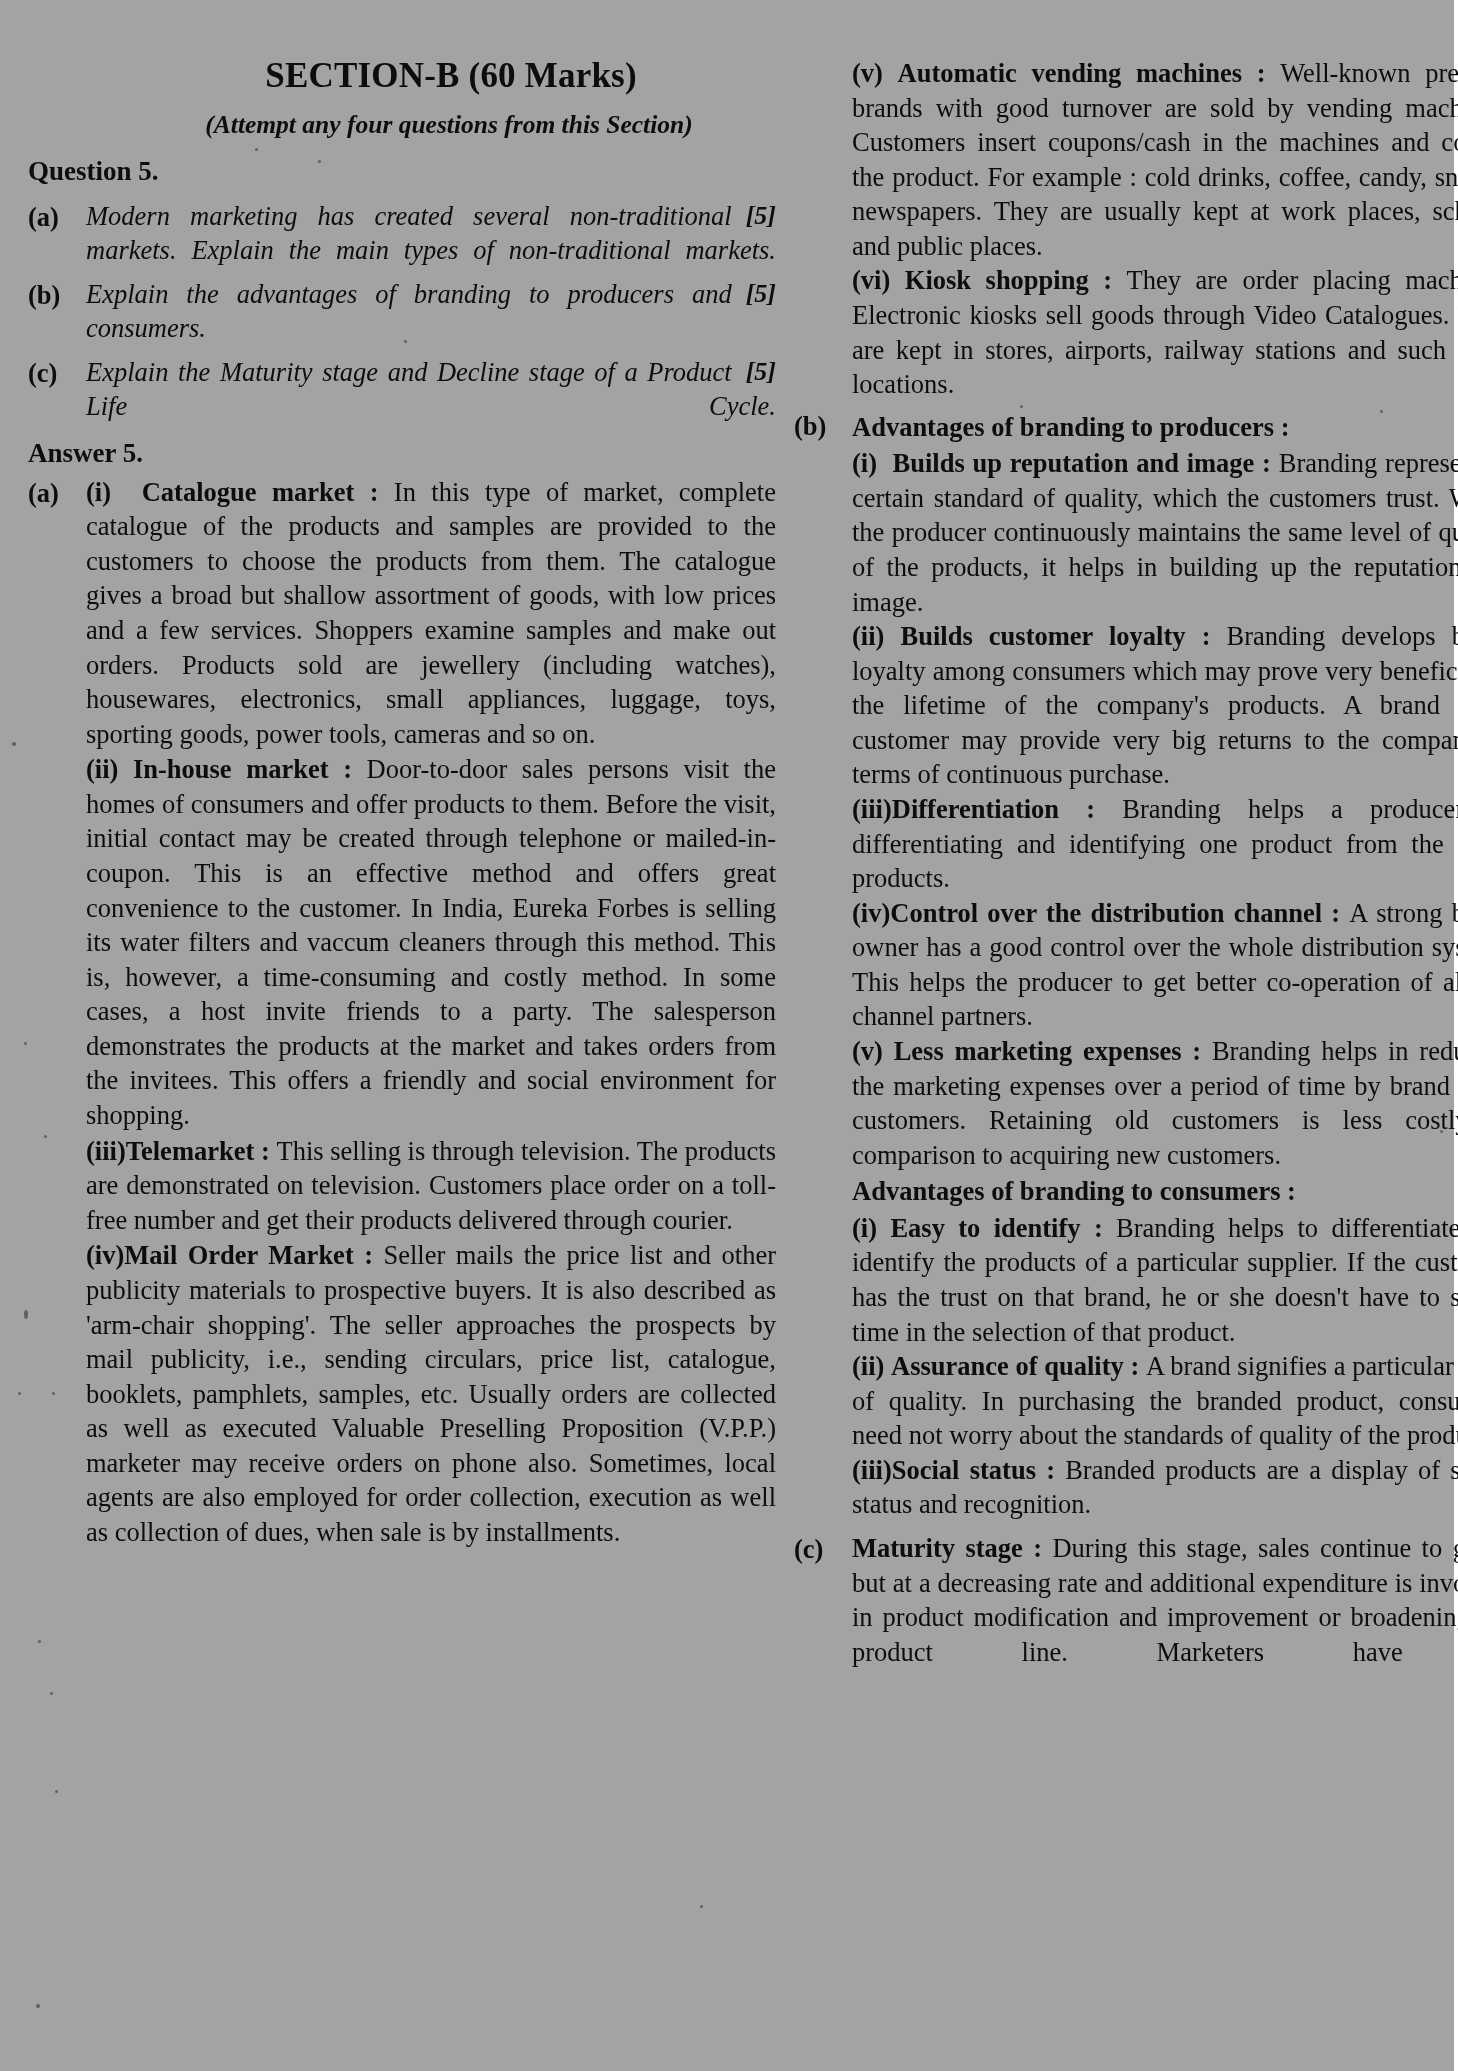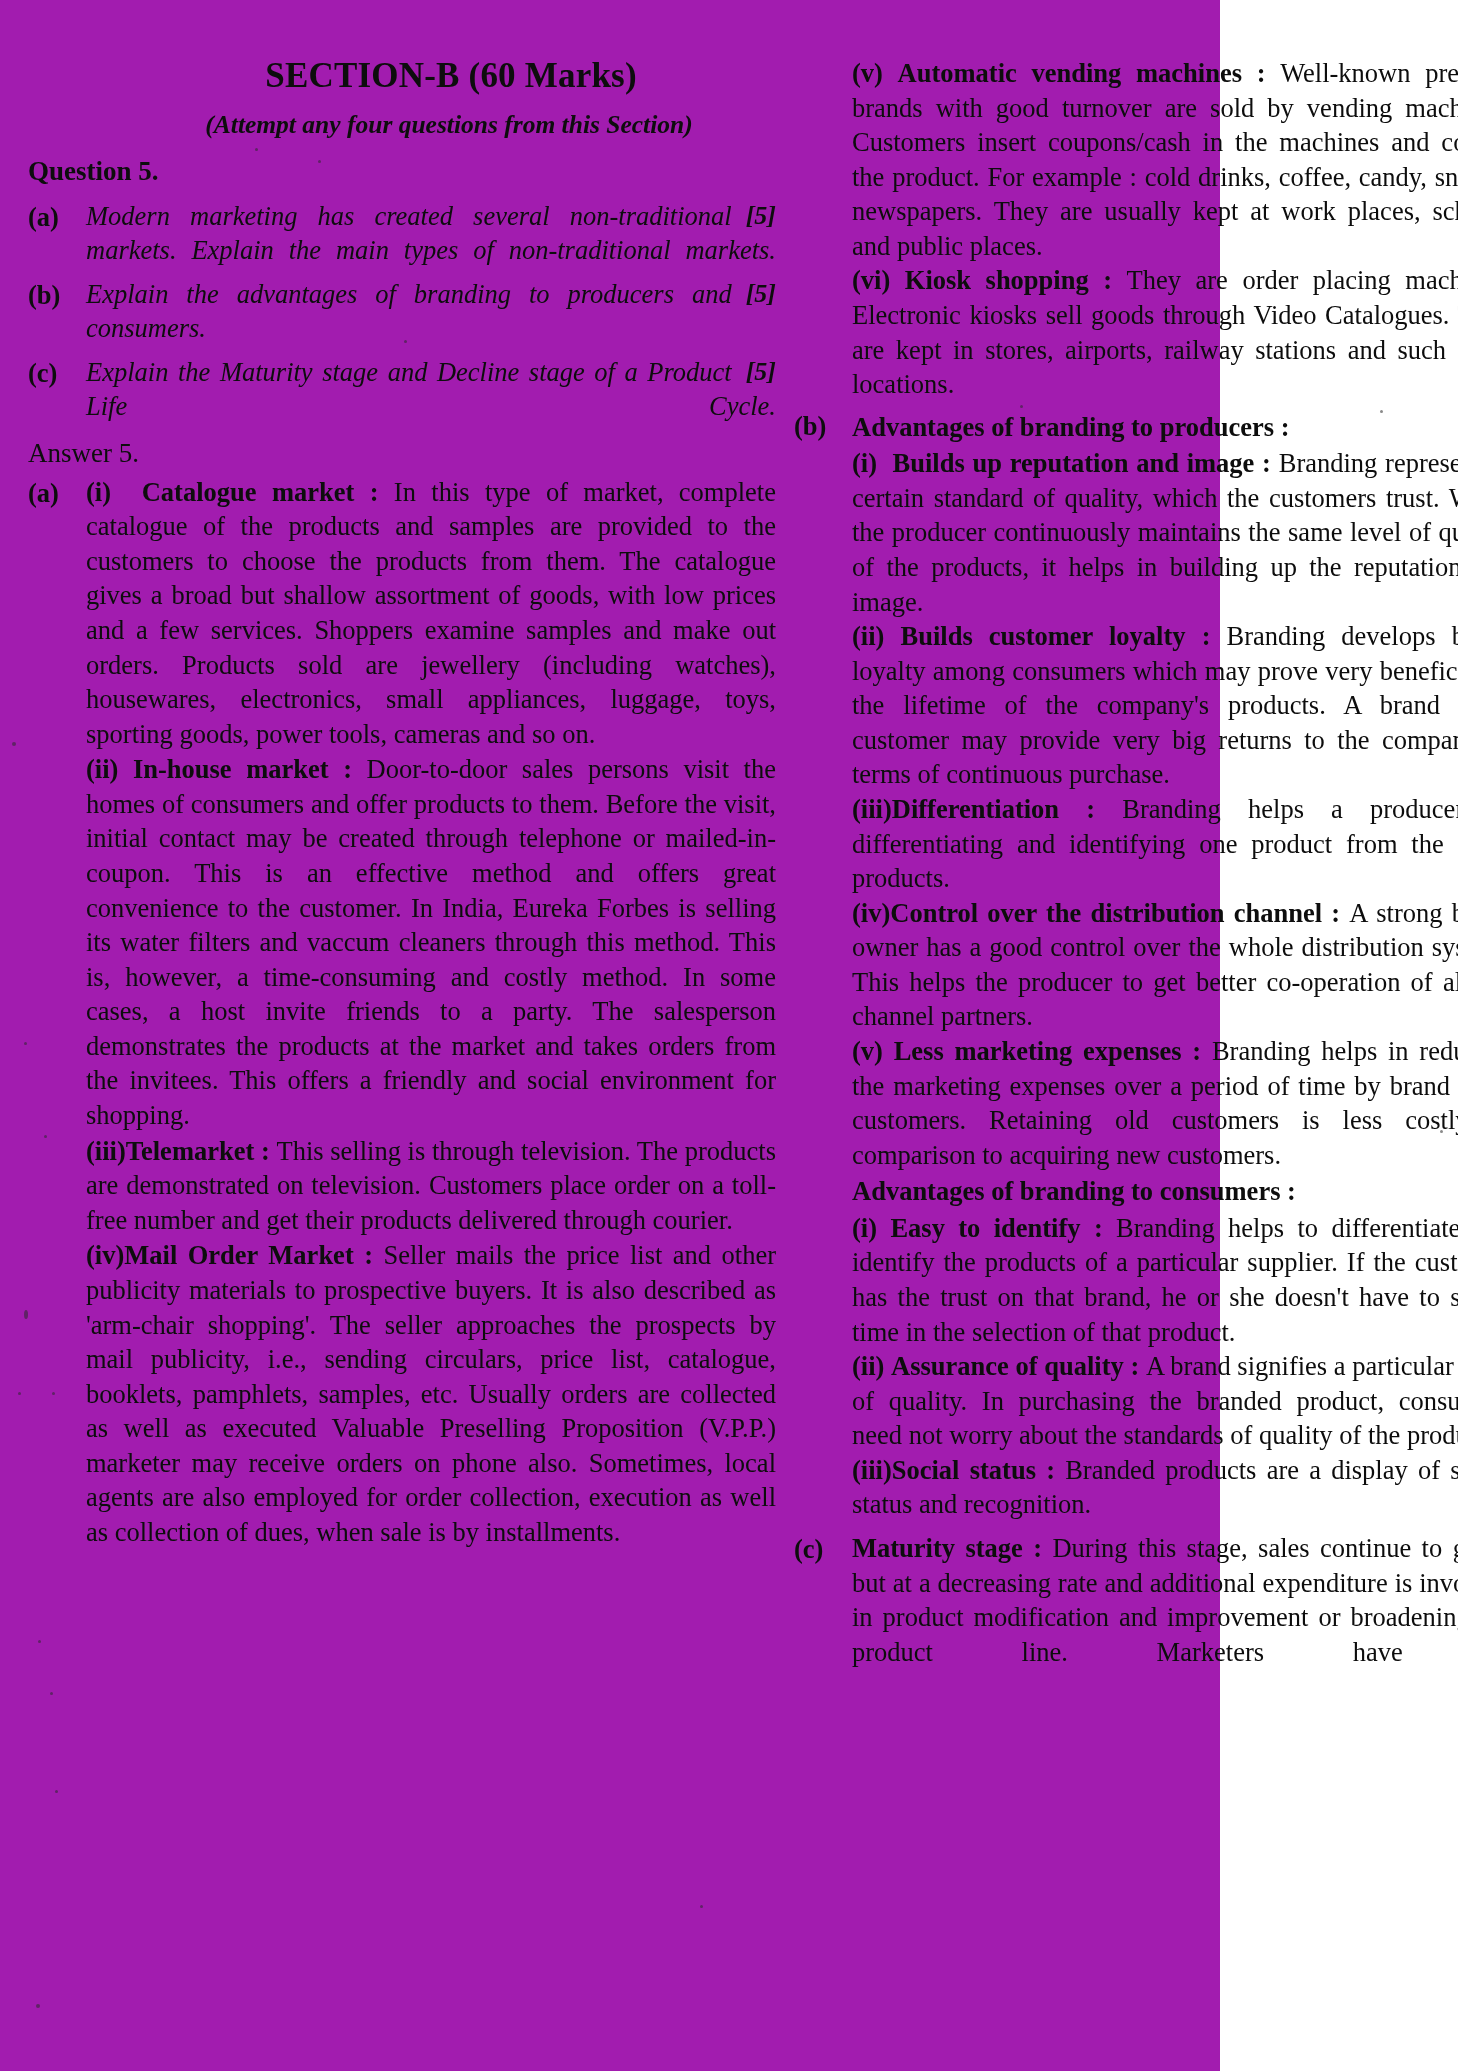--- a/index.html
+++ b/index.html
@@ -11,25 +11,25 @@
   body {
     width: 1458px;
     height: 2071px;
     font-family: "Liberation Serif", "DejaVu Serif", serif;
     color: #0d0d0d;
     overflow: hidden;
     position: relative;
   }
   .page {
     position: relative;
-    width: 1220px;
+    width: 1454px;
     height: 2071px;
     box-sizing: border-box;
     padding: 56px 28px 10px 28px;
-    background: #a21caf;
+    background: #a3a3a3;
   }
   .columns {
     display: flex;
     width: 100%;
     height: 100%;
     gap: 60px;
     align-items: flex-start;
   }
   .col {
     width: 660px;
@@ -56,21 +56,21 @@
     padding-left: 6px;
   }
   .qhead {
     font-size: 27px;
     font-weight: bold;
     margin: 0 0 12px 0;
     margin-left: -88px;
   }
   .ahead {
     font-size: 27px;
-    font-weight: normal;
+    font-weight: bold;
     margin: 14px 0 6px 0;
     margin-left: -88px;
   }
 
   
   .item {
     display: flex;
     margin-left: -88px;
     margin-bottom: 9px;
     align-items: flex-start;

